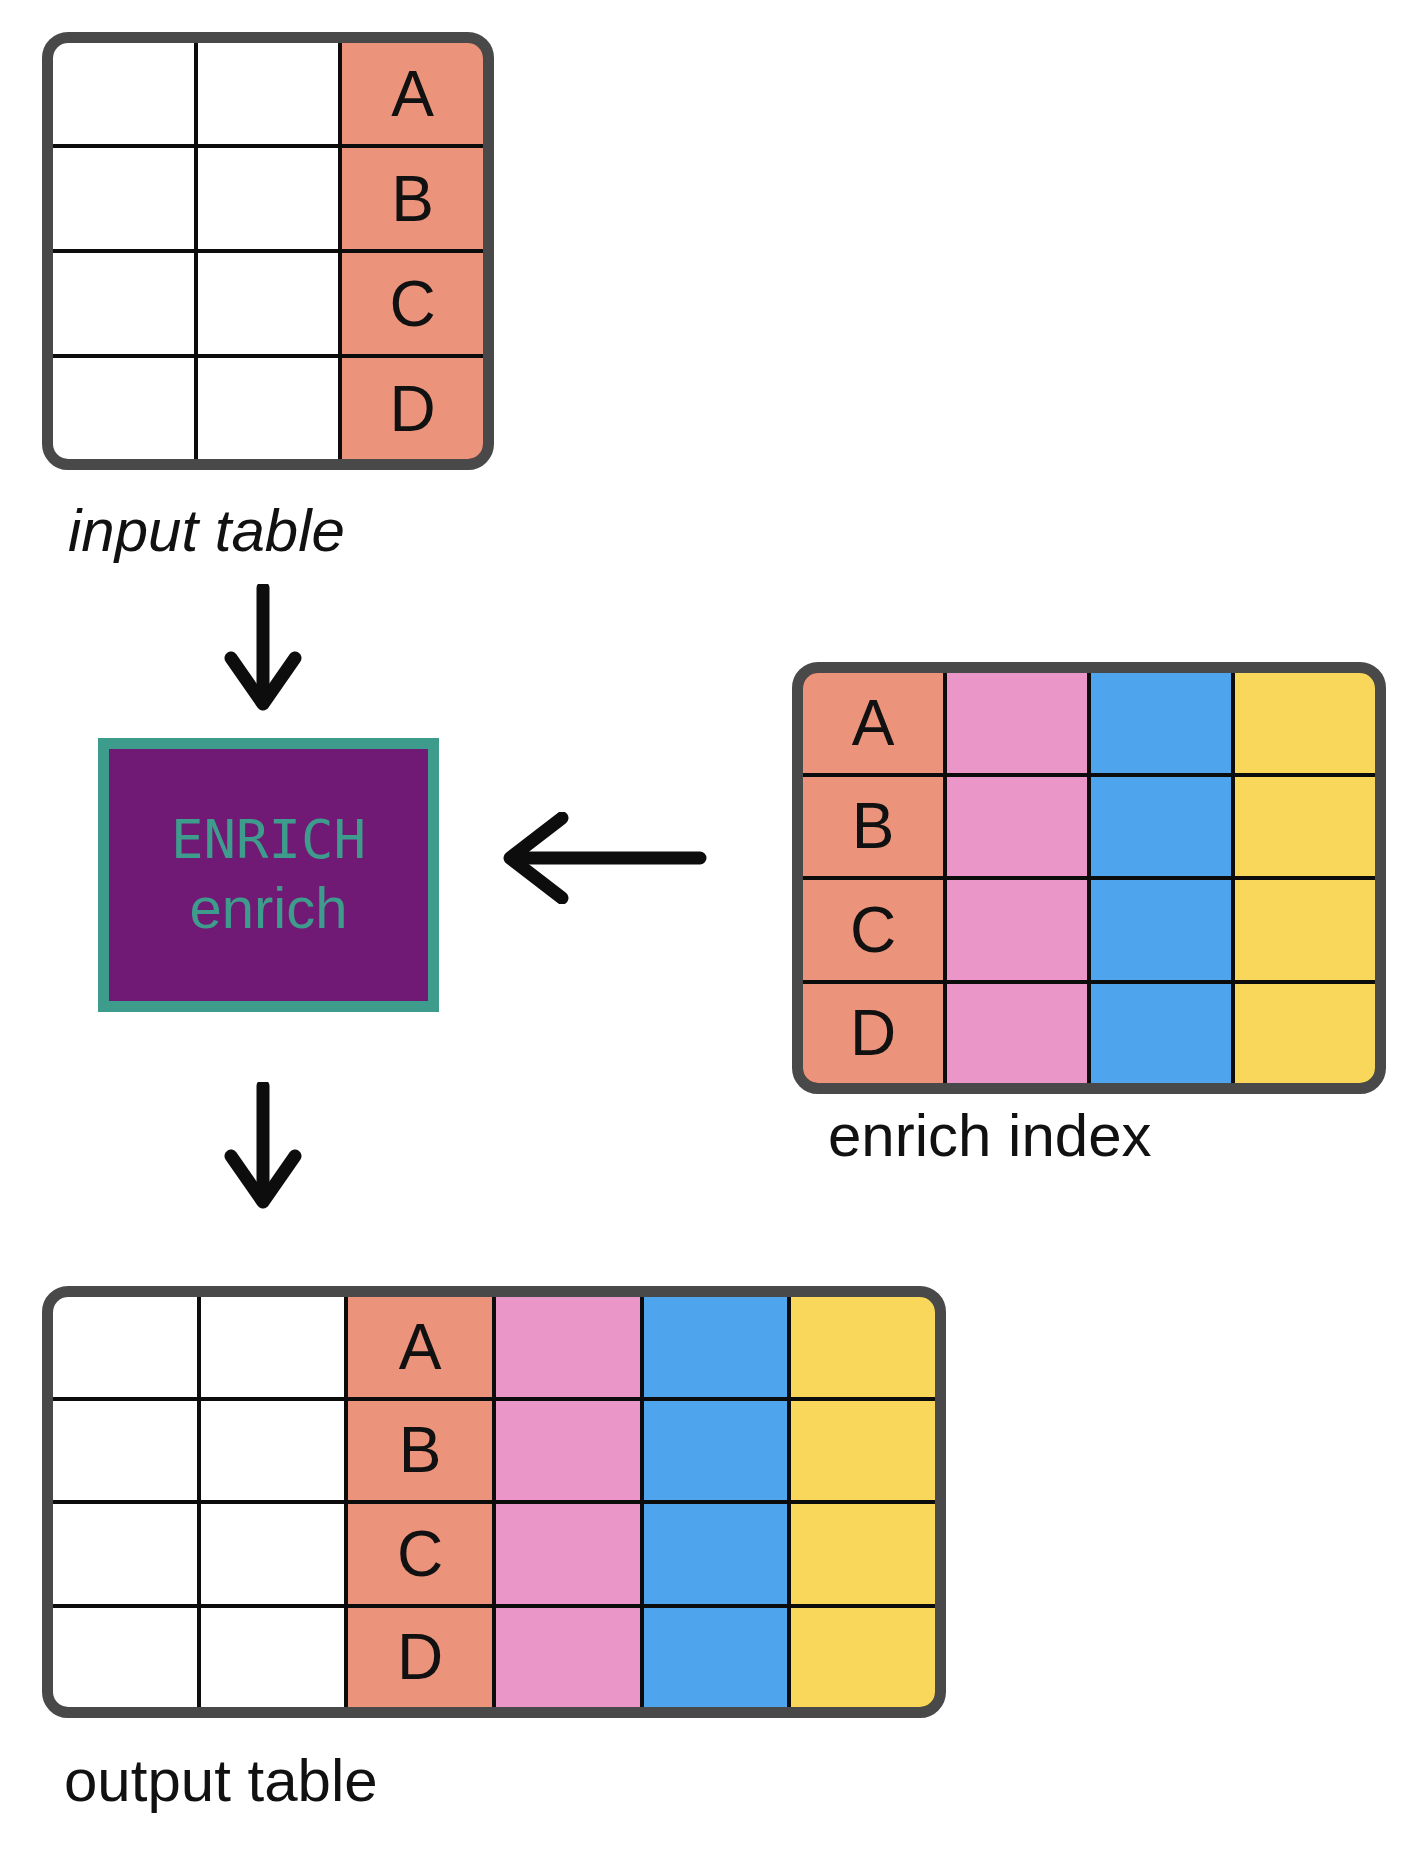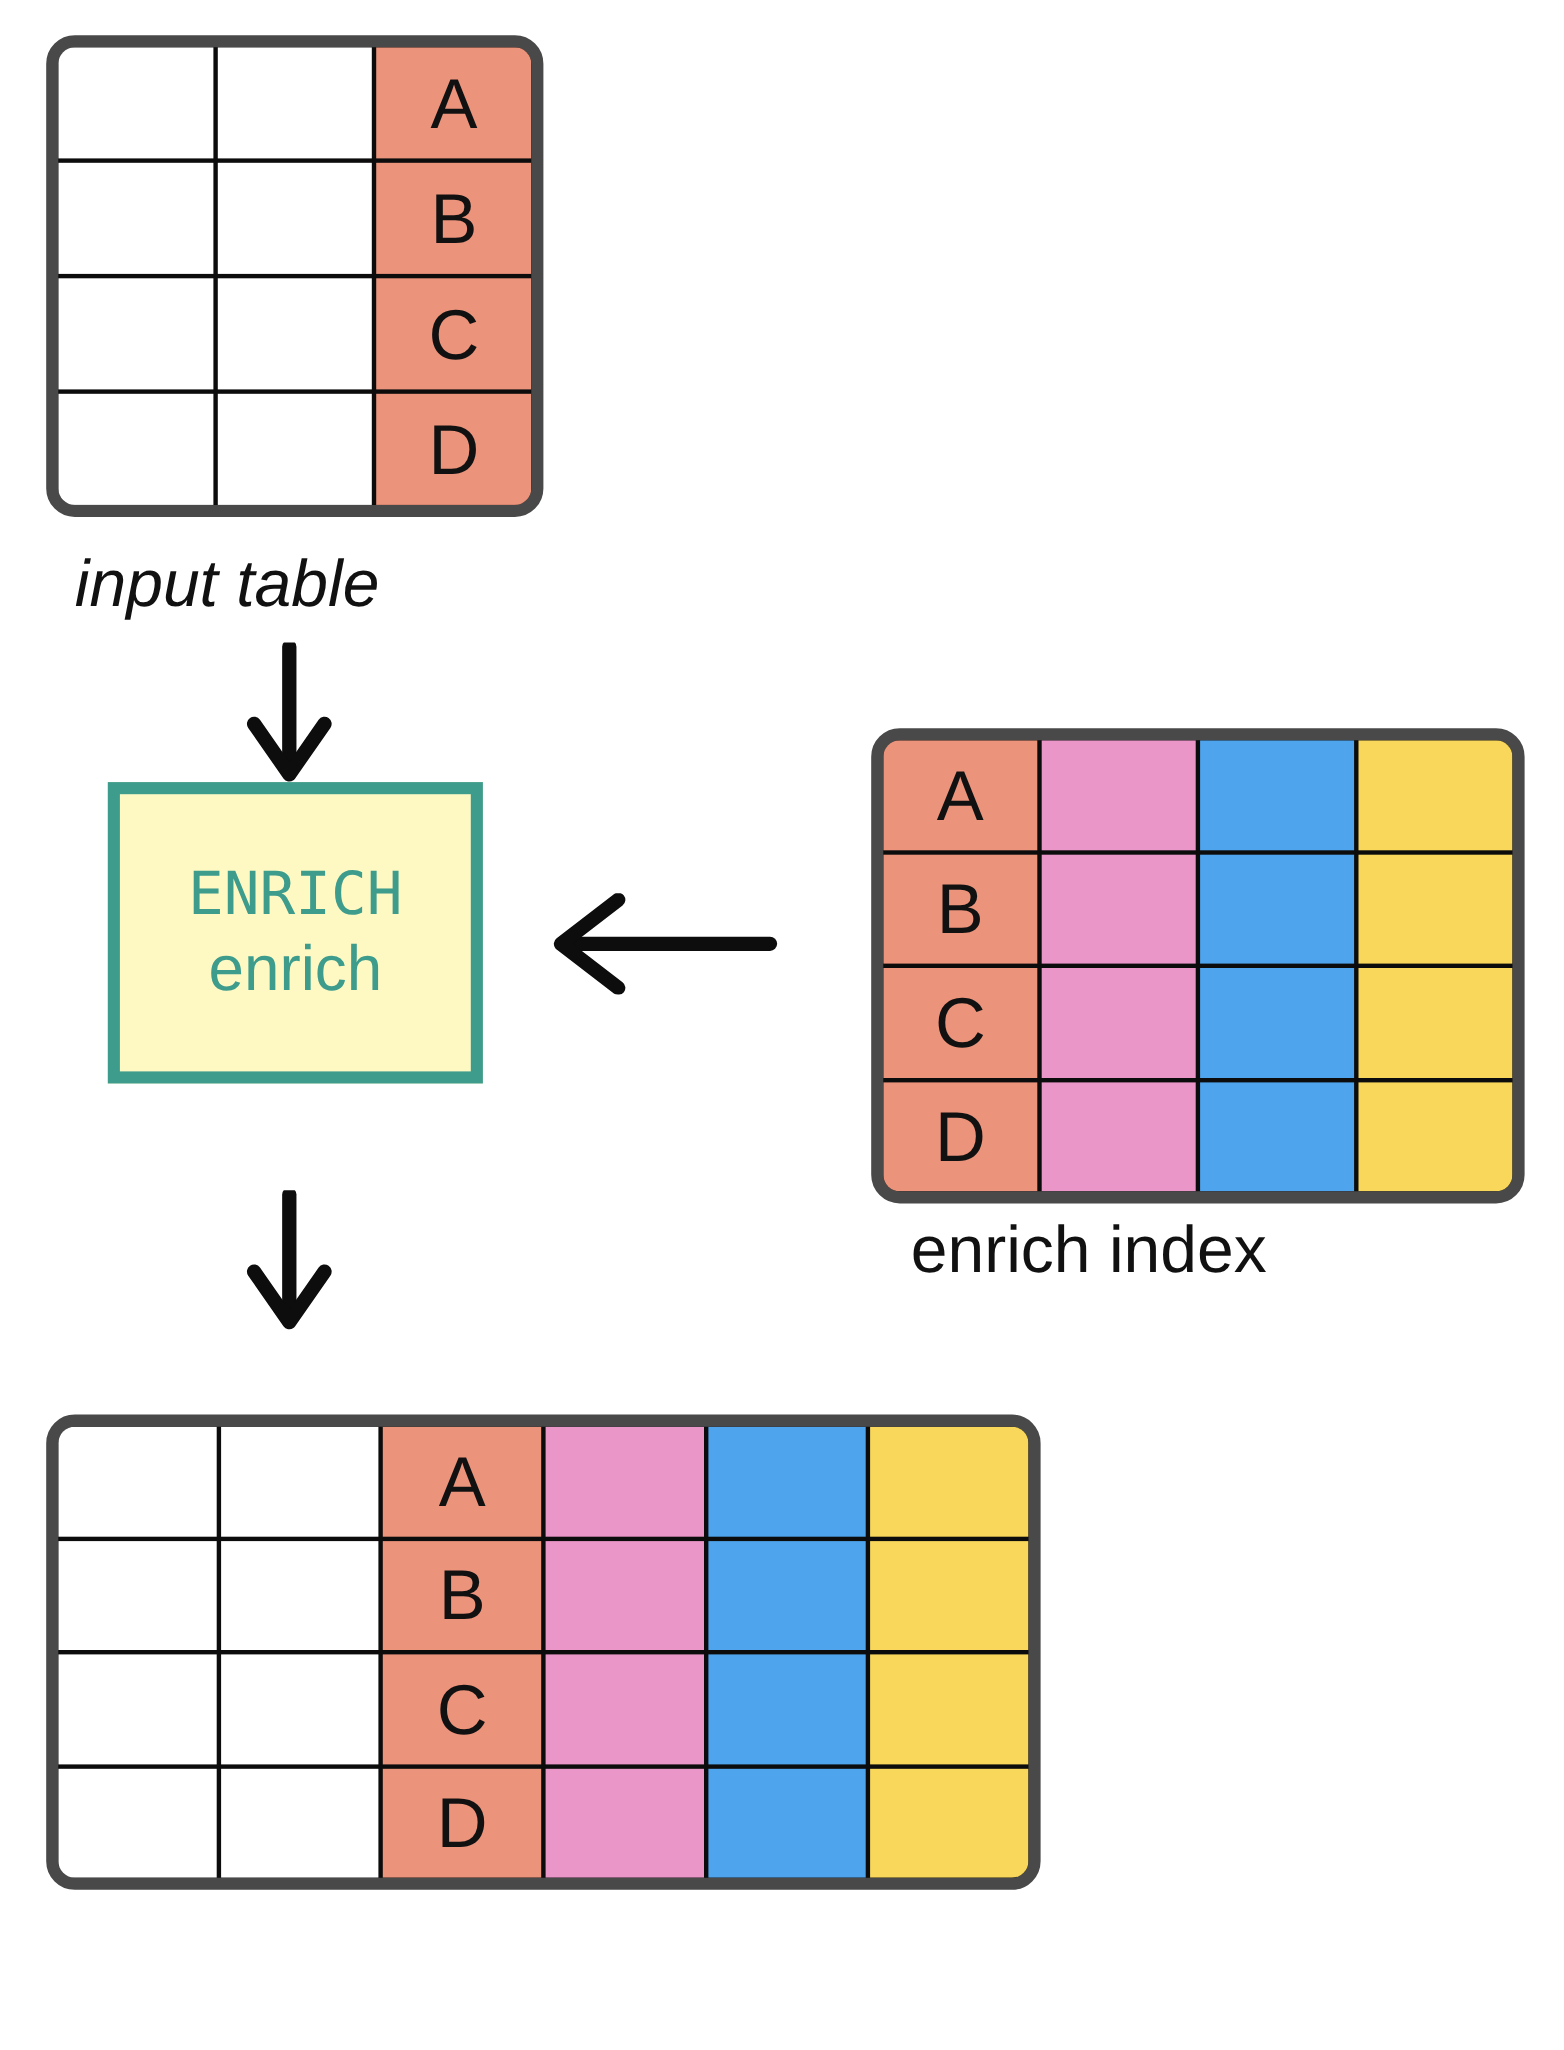--- a/index.html
+++ b/index.html
@@ -64,24 +64,24 @@
     white-space: nowrap;
     line-height: 1.1;
   }
   #input-label  { left: 68px;  top: 498px; font-style: italic; }
   #enrich-label { left: 800px; top: 1103px; margin-left: 28px; }
   #output-label { left: 64px;  top: 1748px; }
 
   
   .enrich-box {
     position: absolute;
-    left: 98px; top: 711px; width: 341px; height: 274px;
+    left: 98px; top: 738px; width: 341px; height: 274px;
     box-sizing: border-box;
     border: 11px solid var(--teal);
-    background: #fef9c3;
+    background: #701a75;
     display: flex;
     flex-direction: column;
     align-items: center;
     justify-content: center;
     gap: 12px;
     color: var(--teal);
   }
   .enrich-box .l1 {
     font-family: "DejaVu Sans Mono", monospace;
     font-size: 54px;
@@ -195,14 +195,15 @@
     <div class="cell c-blue"></div>
     <div class="cell c-yellow"></div>
 
     <div class="cell"></div>
     <div class="cell"></div>
     <div class="cell c-salmon">D</div>
     <div class="cell c-pink"></div>
     <div class="cell c-blue"></div>
     <div class="cell c-yellow"></div>
   </div>
+  <div class="lbl" id="output-label">output table</div>
 
 </div>
 
 </body></html>

